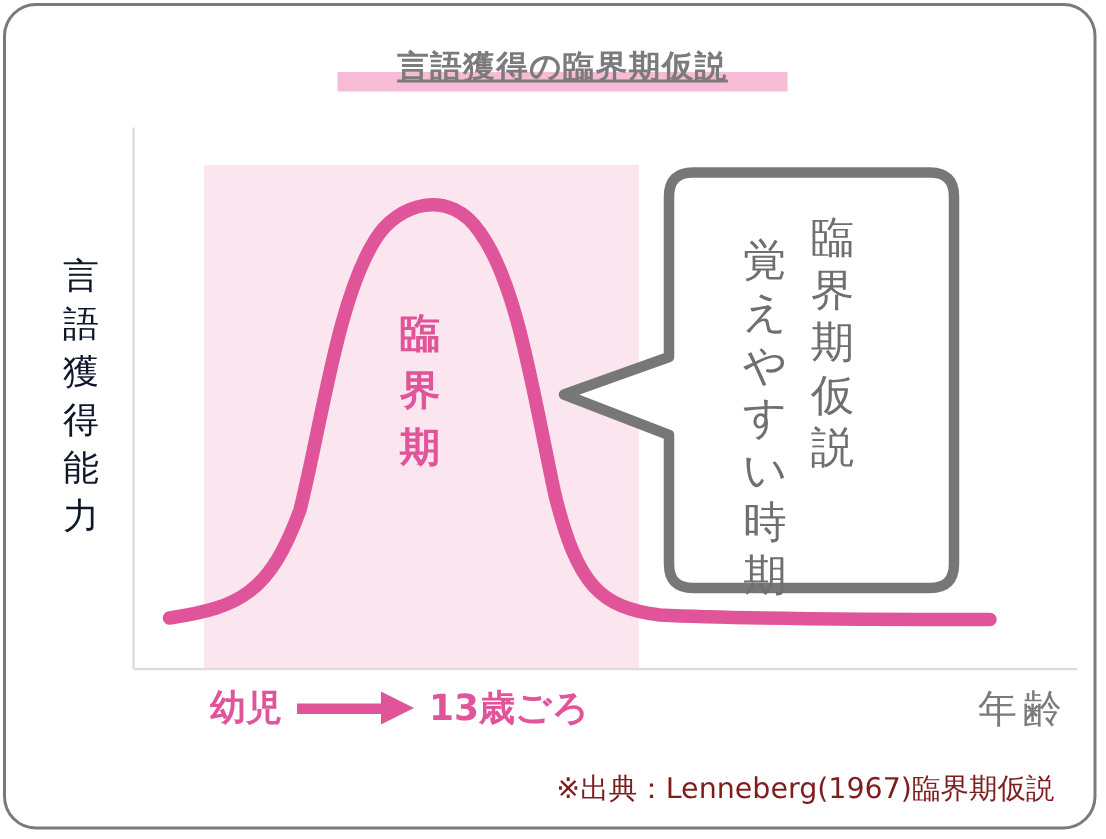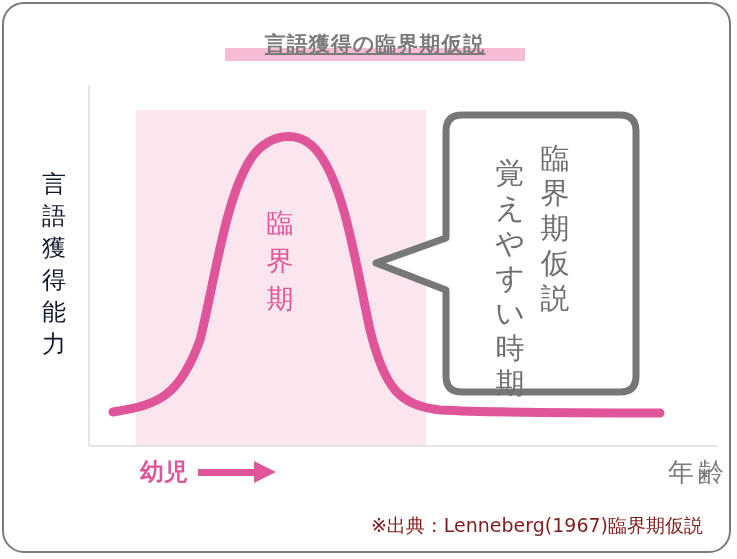--- a/index.html
+++ b/index.html
@@ -8,32 +8,32 @@
   .frame { position: absolute; left: 2px; top: 2px; width: 729px; height: 551px;
            border: 2px solid #7a7a7a; border-radius: 22px; box-sizing: border-box; background: #fff; }
   .title-wrap { position: absolute; left: 225px; top: 28px; width: 300px; height: 36px; }
   .title-highlight { position: absolute; left: 0; top: 20px; width: 300px; height: 13px; background: #f6bcd5; }
   .title { position: absolute; left: 0; top: 2px; width: 300px; text-align: center;
            font-size: 21px; font-weight: bold; color: #7b7b7b; letter-spacing: 1px; text-decoration: underline; }
   .chart-svg { position: absolute; left: 0; top: 0; }
   .ylabel { position: absolute; left: 42px; top: 168px; width: 30px; font-size: 24px;
             line-height: 32px; color: #0f172a; text-align: left; word-break: break-all; }
   .crit-label { position: absolute; left: 262px; top: 204px; width: 36px; font-size: 27px;
-                line-height: 38px; font-weight: normal; color: #e0559a; text-align: center; word-break: break-all; }
+                line-height: 38px; font-weight: bold; color: #e0559a; text-align: center; word-break: break-all; }
   .bubble-col { position: absolute; width: 36px; font-size: 29px; line-height: 35px;
                 color: #6f6f6f; text-align: center; word-break: break-all; }
   .bubble-col.c1 { left: 537px; top: 141px; }
   .bubble-col.c2 { left: 492px; top: 141px; margin-top: 15px; }
   .xrange { position: absolute; left: 140px; top: 450px; height: 44px; display: flex; align-items: center;
             color: #e0559a; font-weight: bold; font-size: 24px; }
   .xrange .arrow { display: inline-block; width: 78px; height: 34px; margin: 0 10px 0 10px; position: relative; }
   .xrange .arrow .shaft { position: absolute; left: 0; top: 14px; width: 60px; height: 7px; background: #e0559a; }
   .xrange .arrow .head { position: absolute; left: 56px; top: 6px; width: 0; height: 0;
                          border-top: 11px solid transparent; border-bottom: 11px solid transparent; border-left: 22px solid #e0559a; }
-  .xlabel { position: absolute; left: 668px; top: 455px; font-size: 26px; color: #7b7b7b; letter-spacing: 4px; text-align: right; }
+  .xlabel { position: absolute; left: 652px; top: 455px; font-size: 26px; color: #7b7b7b; letter-spacing: 4px; text-align: right; }
   .source { position: absolute; right: 34px; top: 513px; font-size: 19px; color: #7f1d1d; }
 </style>
 </head>
 <body>
 
 <div class="frame"></div>
 
 <div class="title-wrap">
   <div class="title-highlight"></div>
   <div class="title">言語獲得の臨界期仮説</div>
@@ -56,16 +56,17 @@
 
 <div class="bubble-col c1">臨界期仮説</div>
 <div class="bubble-col c2">覚えやすい時期</div>
 
 <div class="xrange">
   <span>幼児</span>
   <span class="arrow">
       <span class="shaft"></span>
       <span class="head"></span>
     </span>
+  <span>13歳ごろ</span>
 </div>
 
 <div class="xlabel">年齢</div>
 <div class="source">※出典：Lenneberg(1967)臨界期仮説</div>
 
 </body></html>

